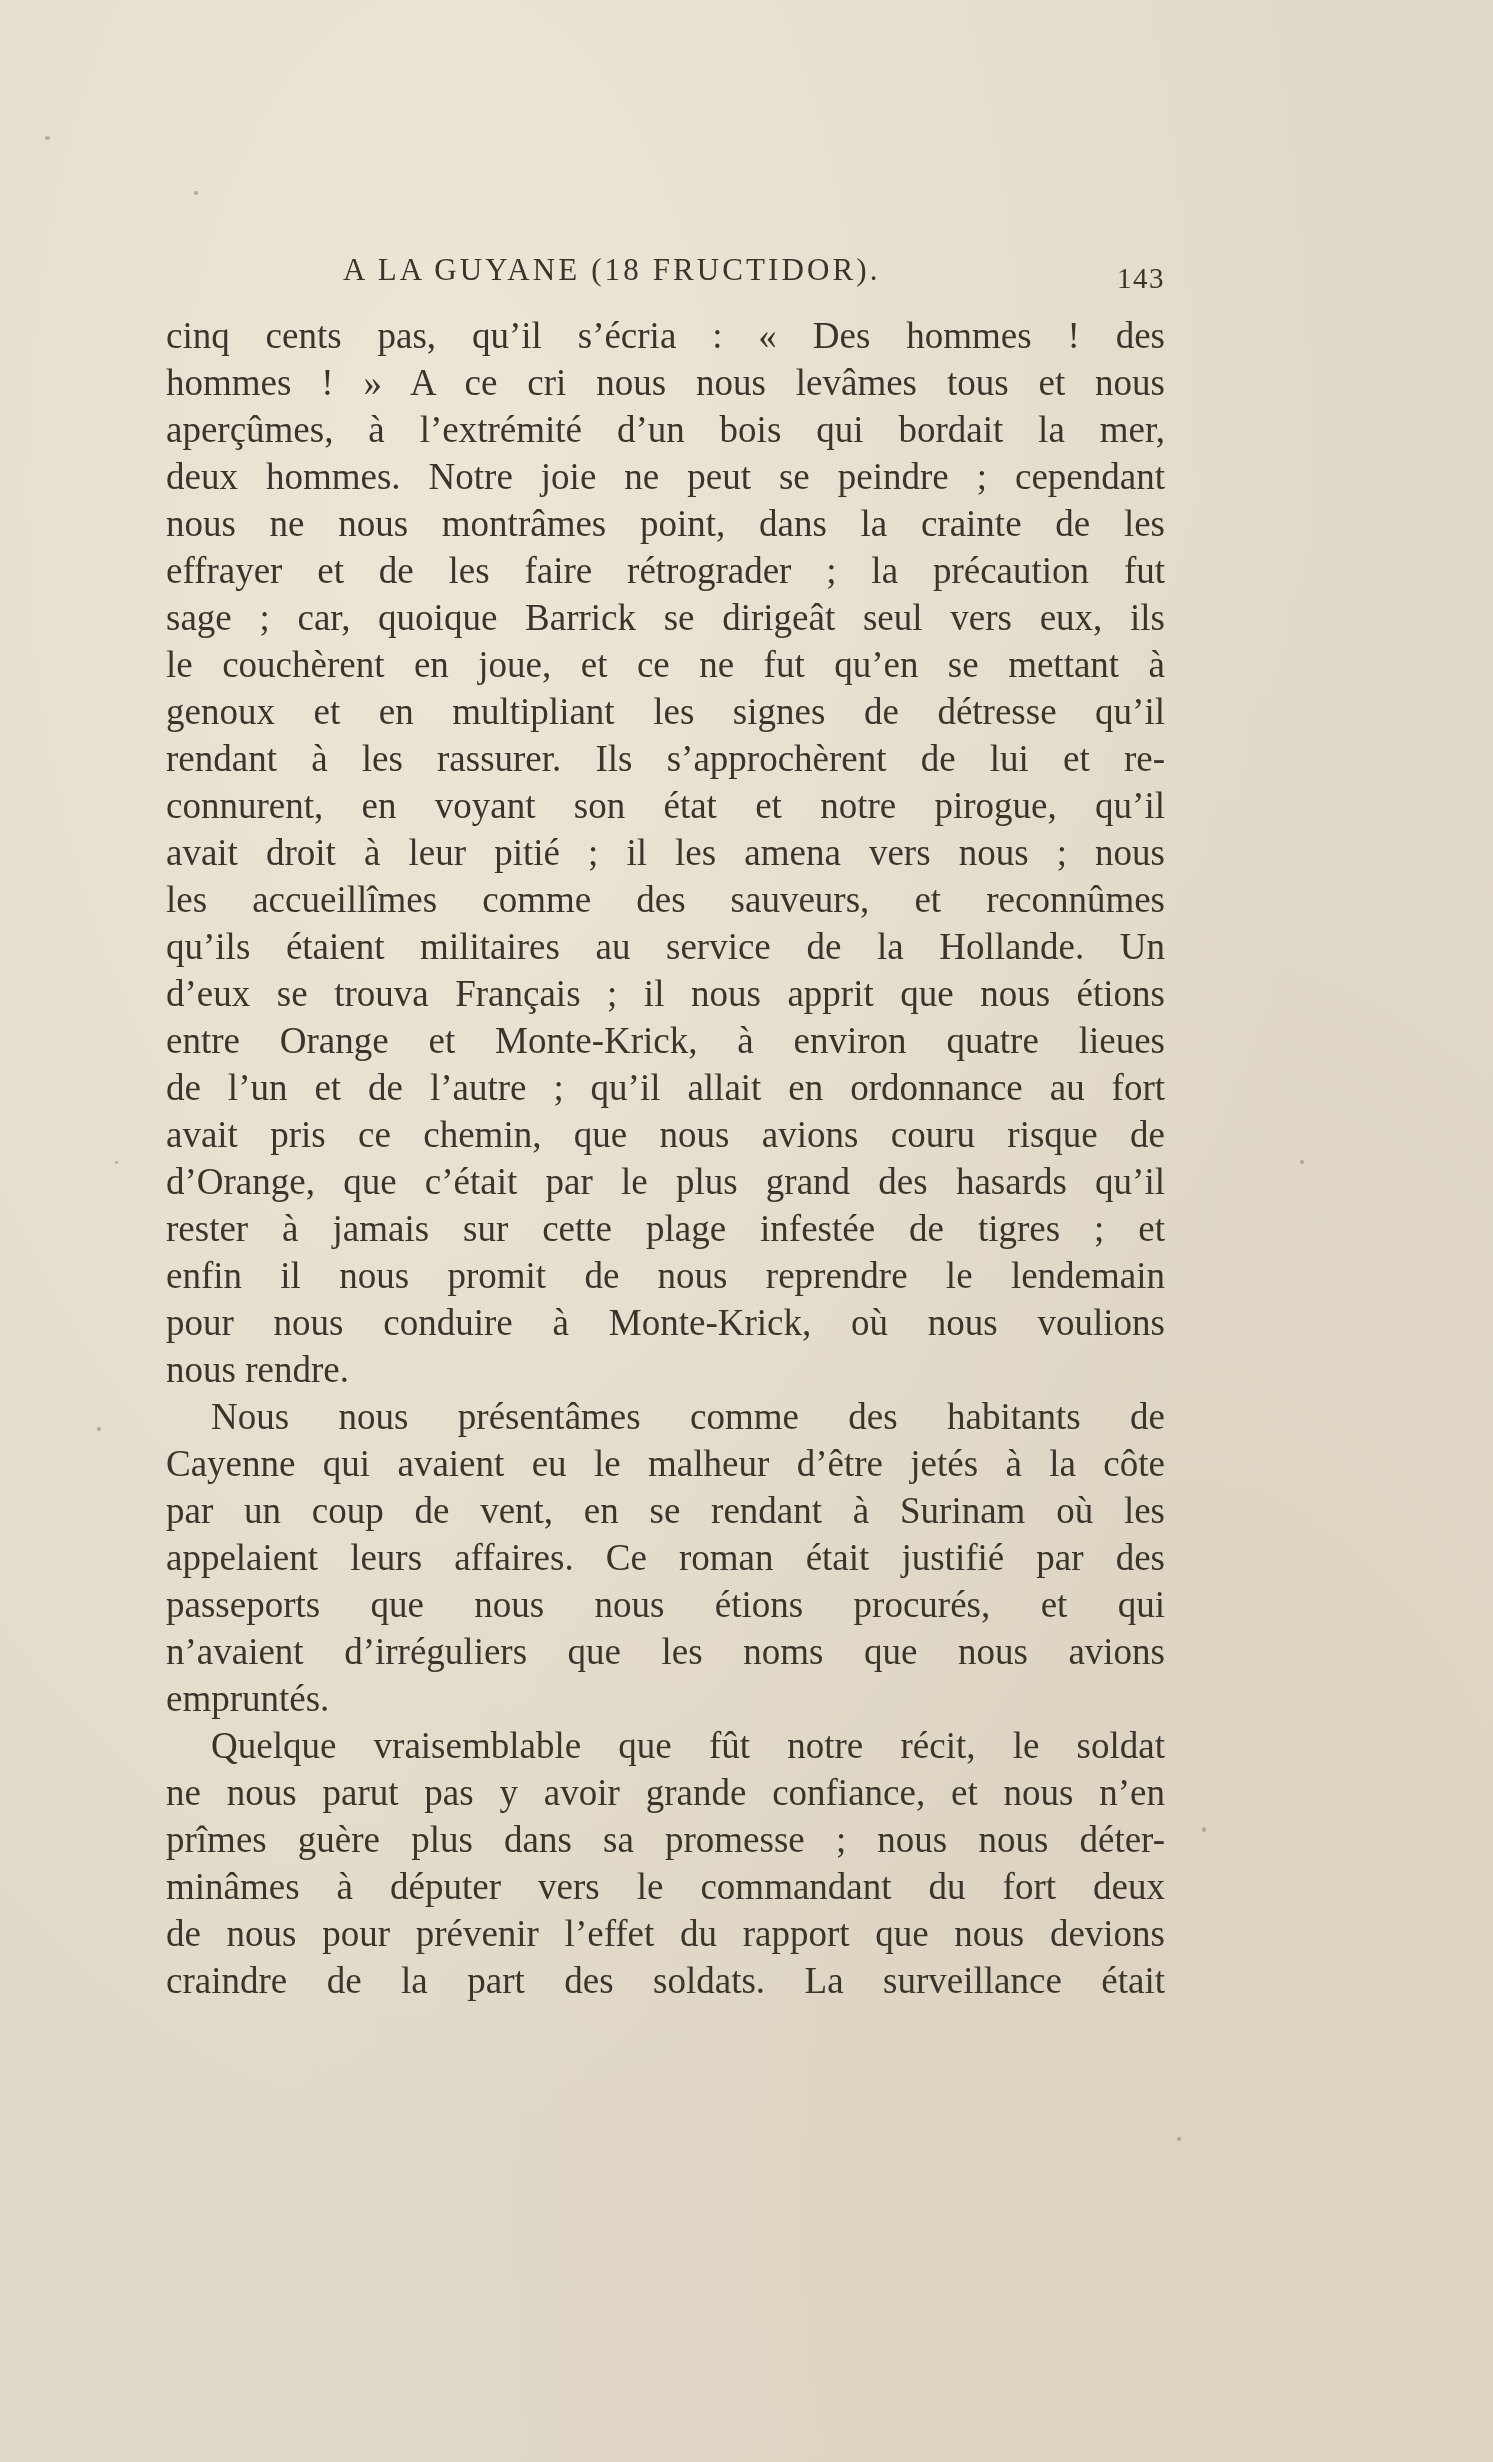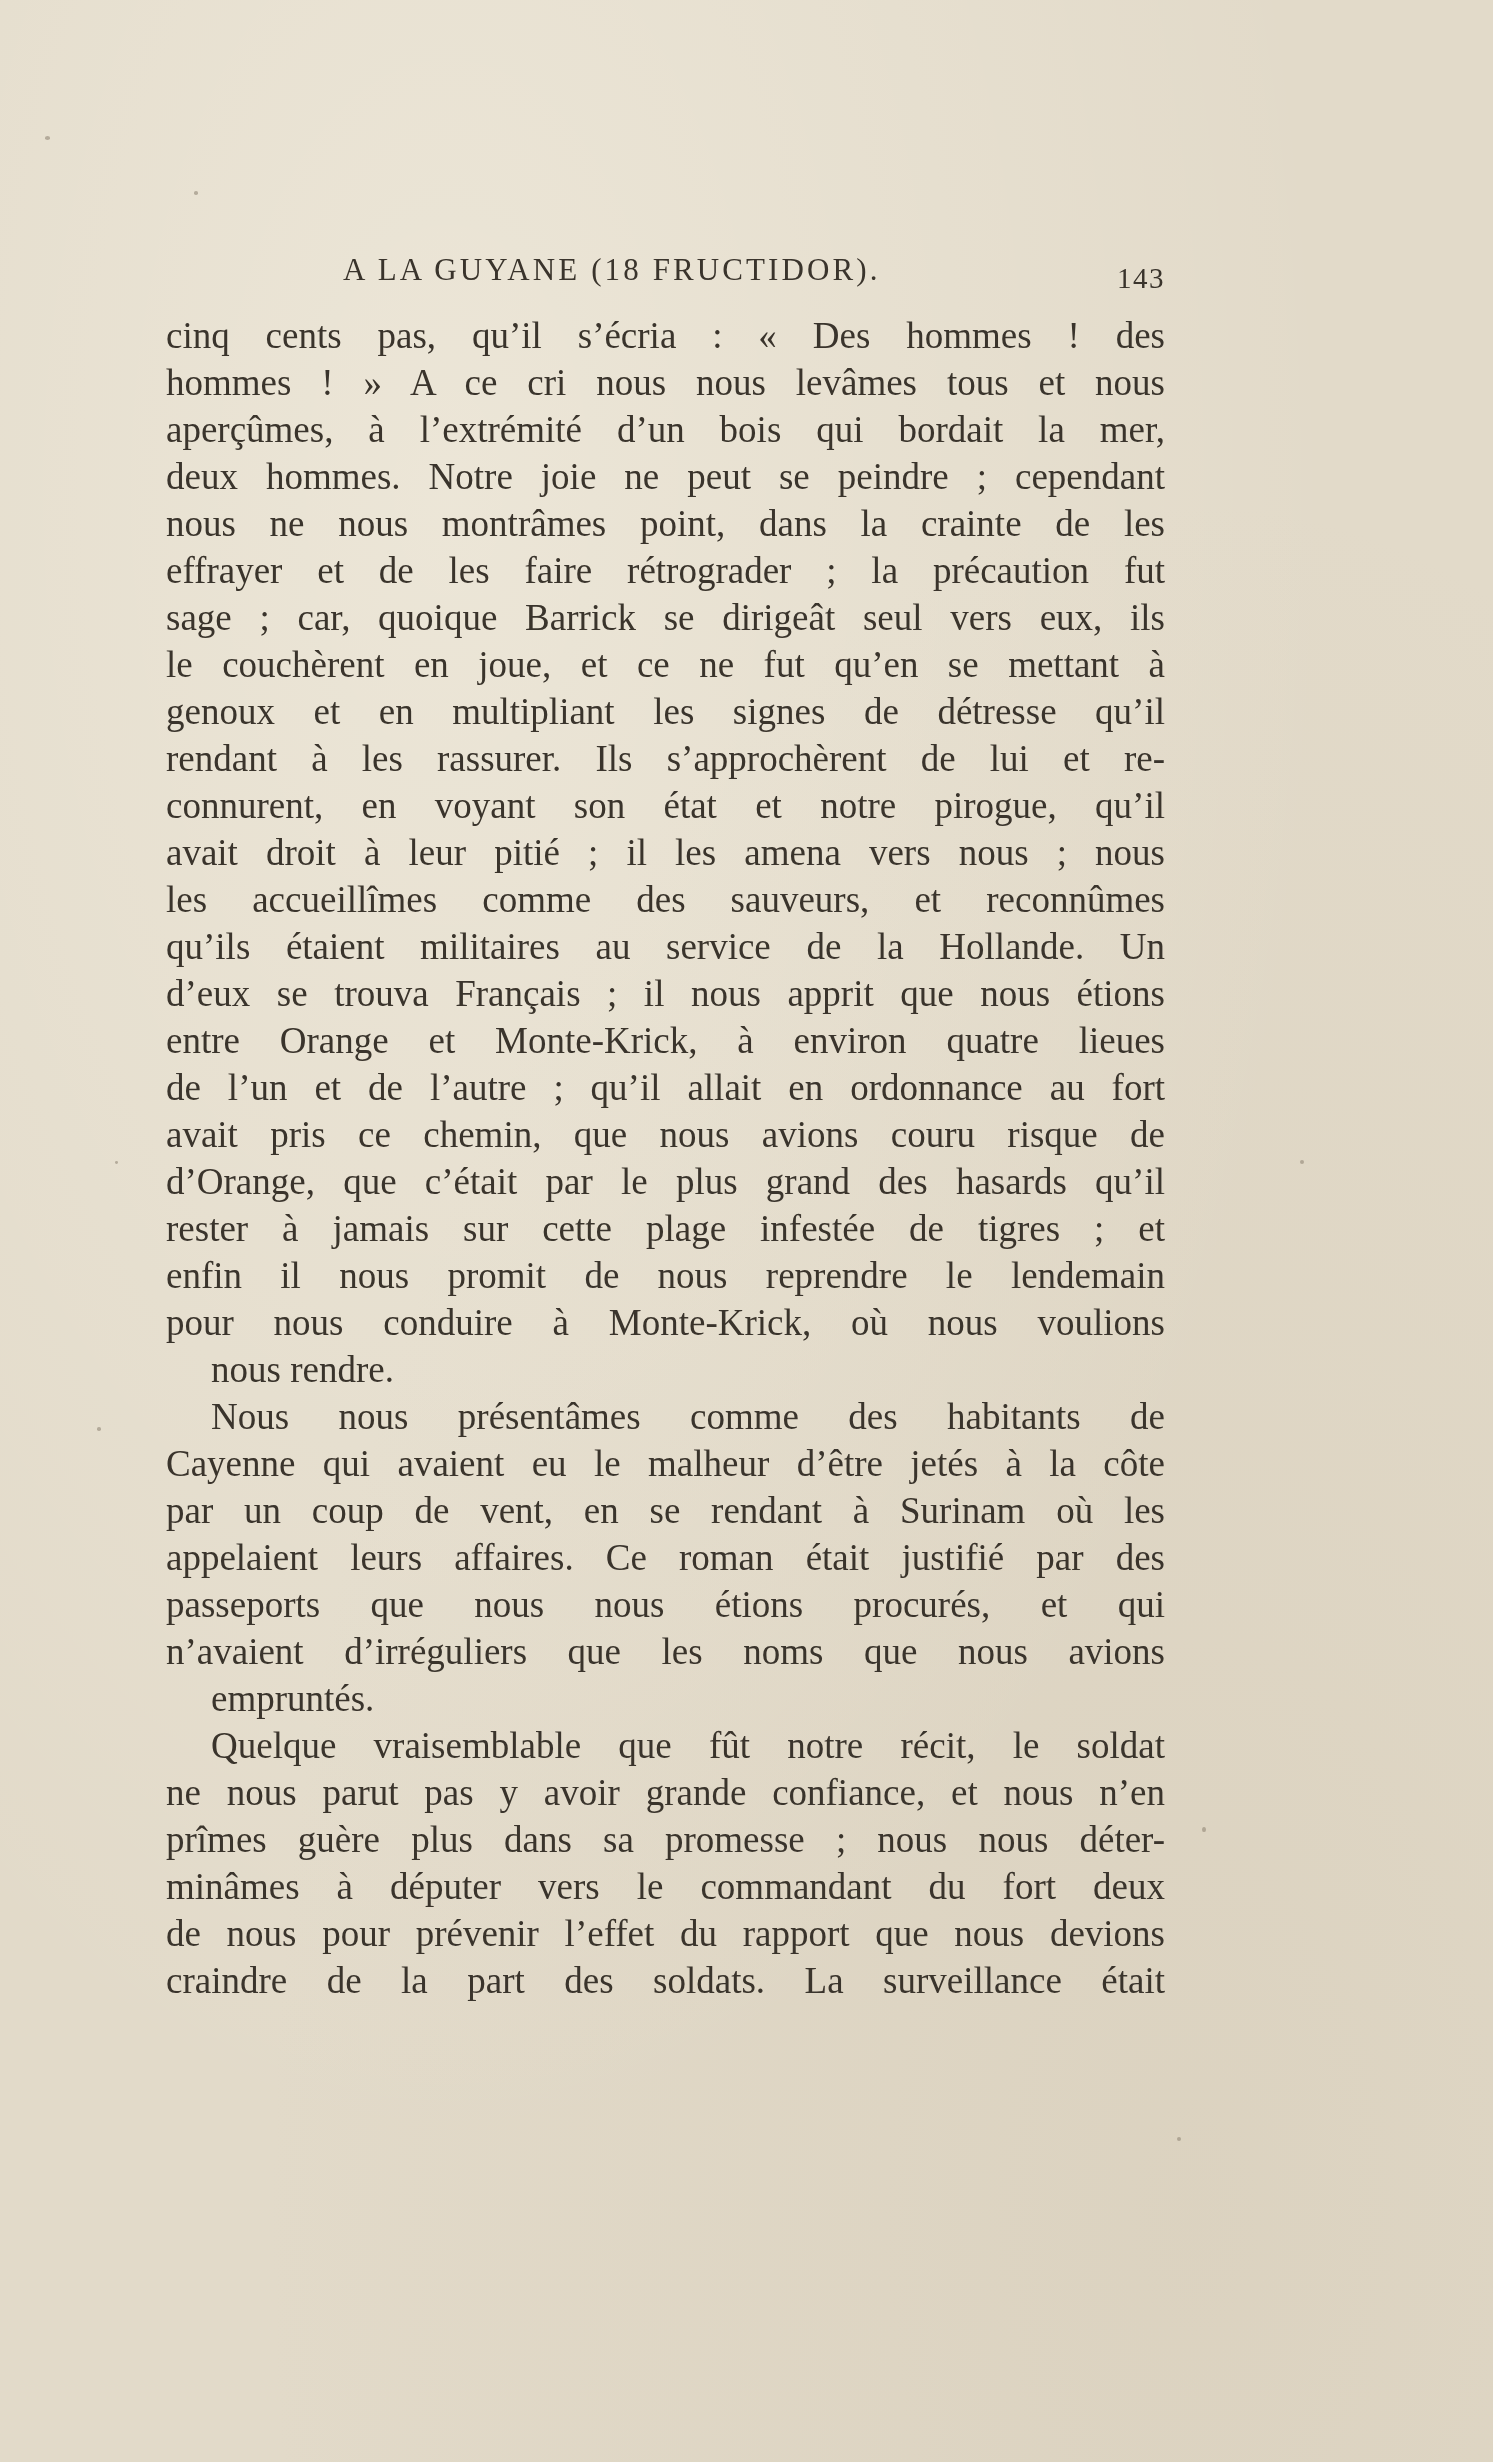--- a/index.html
+++ b/index.html
@@ -60,21 +60,20 @@
     .line {
       display: block;
       height: 47px;
       white-space: nowrap;
       text-align: justify;
       text-align-last: justify;
       overflow: visible;
     }
     .line.last {
       text-align-last: left;
-      margin-left: 45px;
     }
     .line.indent {
       padding-left: 45px;
     }
     .speck {
       position: absolute;
       background: #8a8070;
       border-radius: 50%;
       opacity: 0.55;
     }

